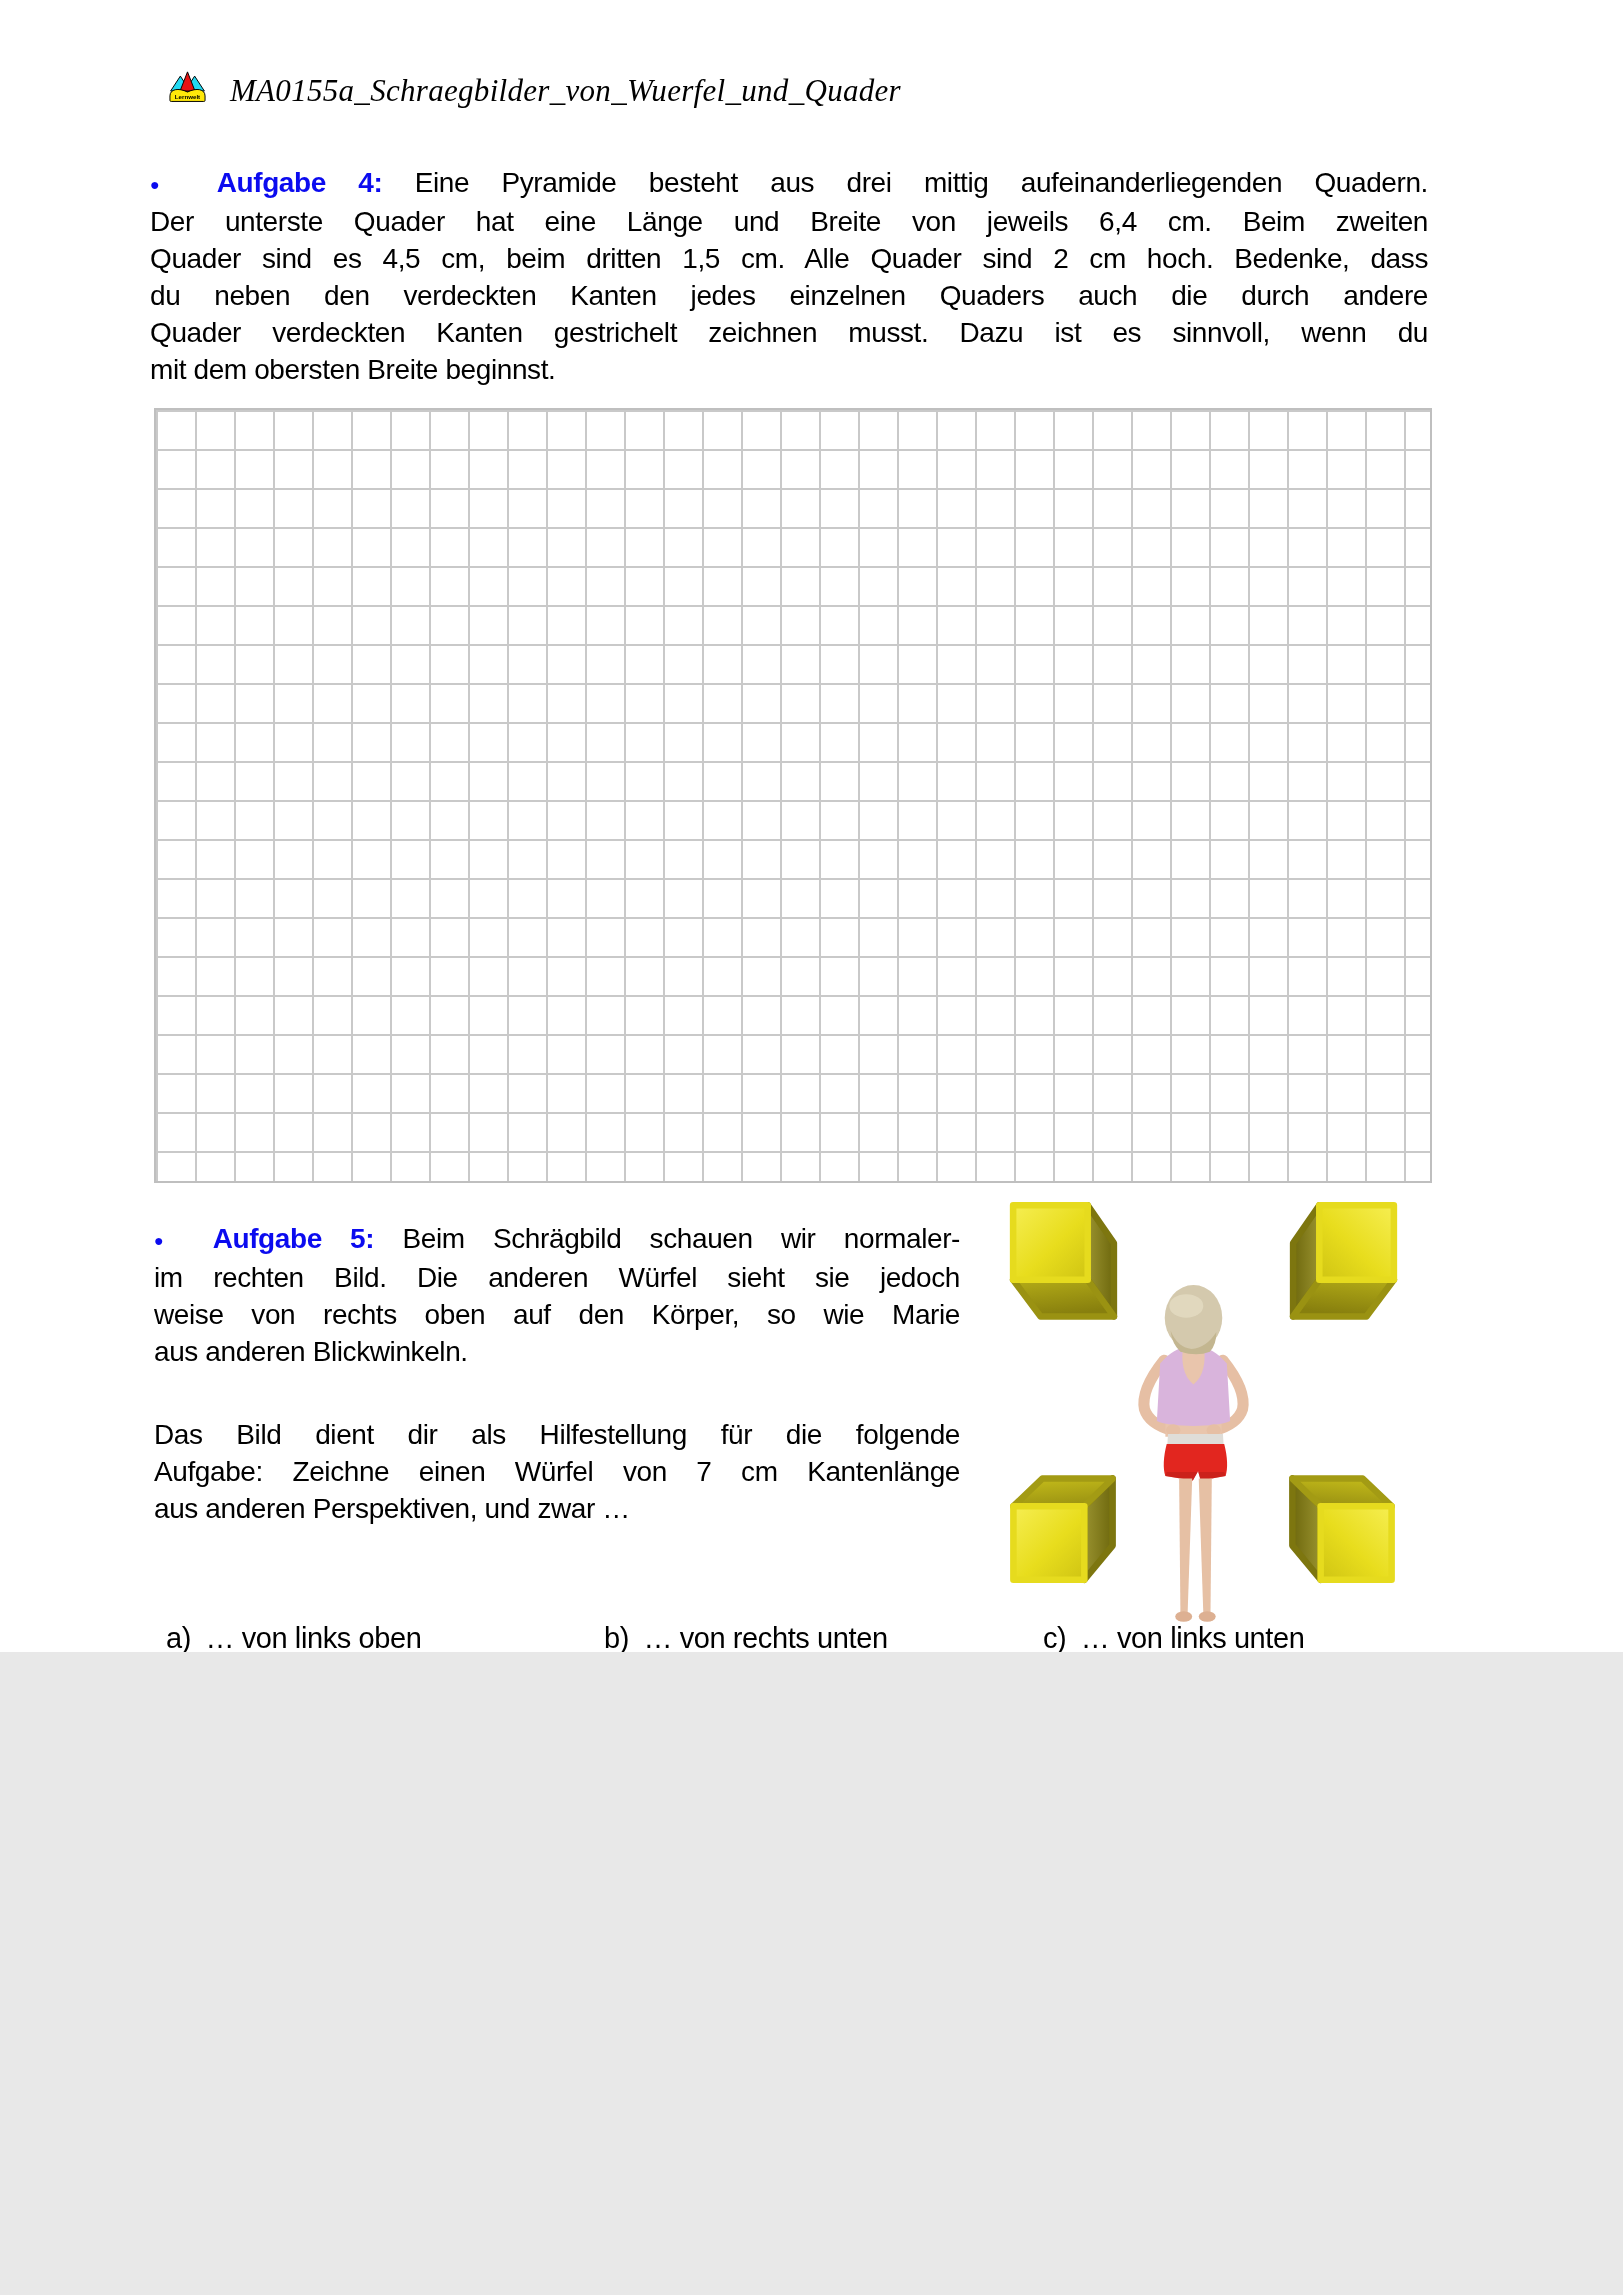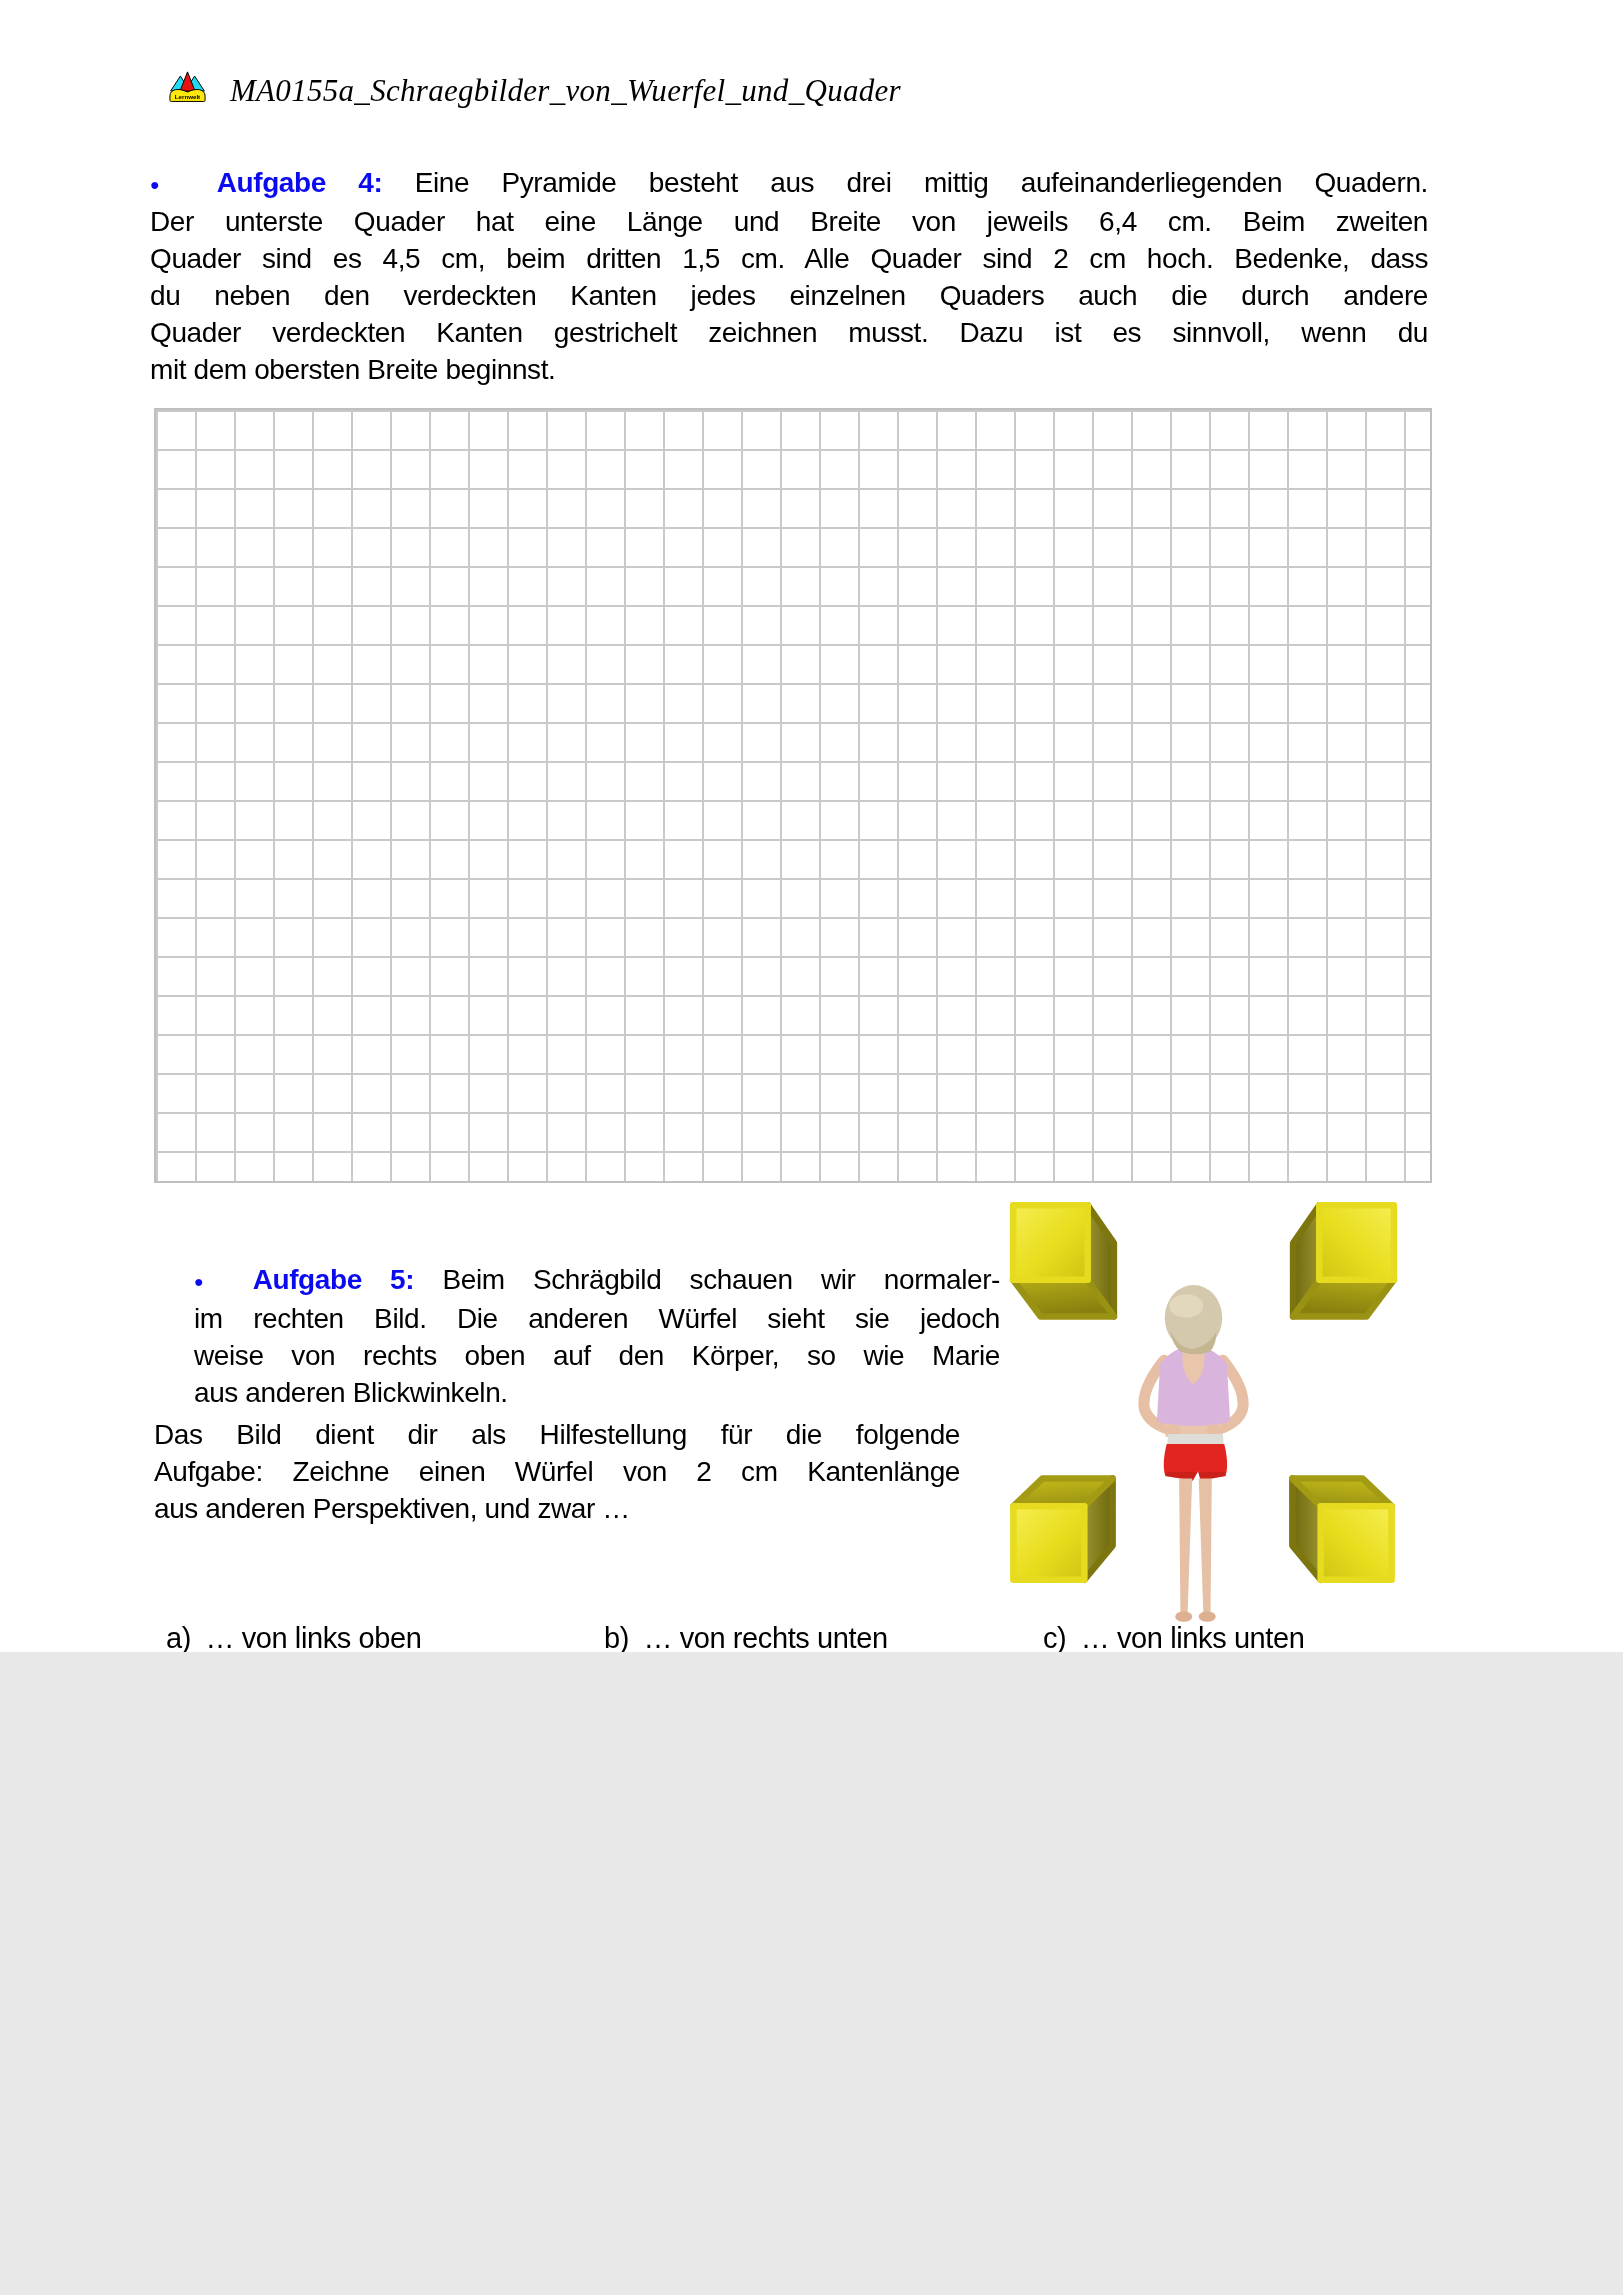--- a/index.html
+++ b/index.html
@@ -15,21 +15,21 @@
     font-family:"Liberation Serif",serif;font-style:italic;
     font-size:31px;letter-spacing:0.3px;white-space:nowrap;
   }
   
   .para{position:absolute;font-size:28px;line-height:37px;letter-spacing:-0.4px;}
   .jline{text-align:justify;text-align-last:justify;}
   .lastline{text-align:left;text-align-last:left;}
   .bullet{color:#0b0bef;font-size:0.58em;vertical-align:0.12em;}
   .tlabel{color:#0b0bef;font-weight:bold;}
   #task4{left:150px;top:164px;width:1278px;}
-  #task5p1{left:154px;top:1261px;width:806px;margin-left:40px;}
+  #task5p1{left:154px;top:1220px;width:806px;}
   #task5p2{left:154px;top:1416px;width:806px;}
   
   .grid-large{
     position:absolute;left:154px;top:408px;width:1278px;height:775px;
     border:2px solid #bfbfbf;box-sizing:border-box;
     background-image:
       linear-gradient(to right,#c9c9c9 2px,transparent 2px),
       linear-gradient(to bottom,#c9c9c9 2px,transparent 2px);
     background-size:39px 39px;
   }
@@ -97,21 +97,21 @@
     <div>
         <div class="jline">im rechten Bild. Die anderen Würfel sieht sie jedoch</div>
         <div class="jline">weise von rechts oben auf den Körper, so wie Marie</div>
       </div>
     <div class="lastline">aus anderen Blickwinkeln.</div>
   </div>
 
   <div class="para" id="task5p2">
     <div>
         <div class="jline">Das Bild dient dir als Hilfestellung für die folgende</div>
-        <div class="jline">Aufgabe: Zeichne einen Würfel von 2 cm Kantenlänge</div>
+        <div class="jline">Aufgabe: Zeichne einen Würfel von 7 cm Kantenlänge</div>
       </div>
     <div class="lastline">aus anderen Perspektiven, und zwar …</div>
   </div>
 
   <div class="figure">
 
     <svg class="cube" id="cube-tl" viewBox="0 0 170 188">
       <defs>
         <linearGradient id="gf1" x1="0" y1="0" x2="1" y2="1">
           <stop offset="0" stop-color="#f6ee52"></stop>

